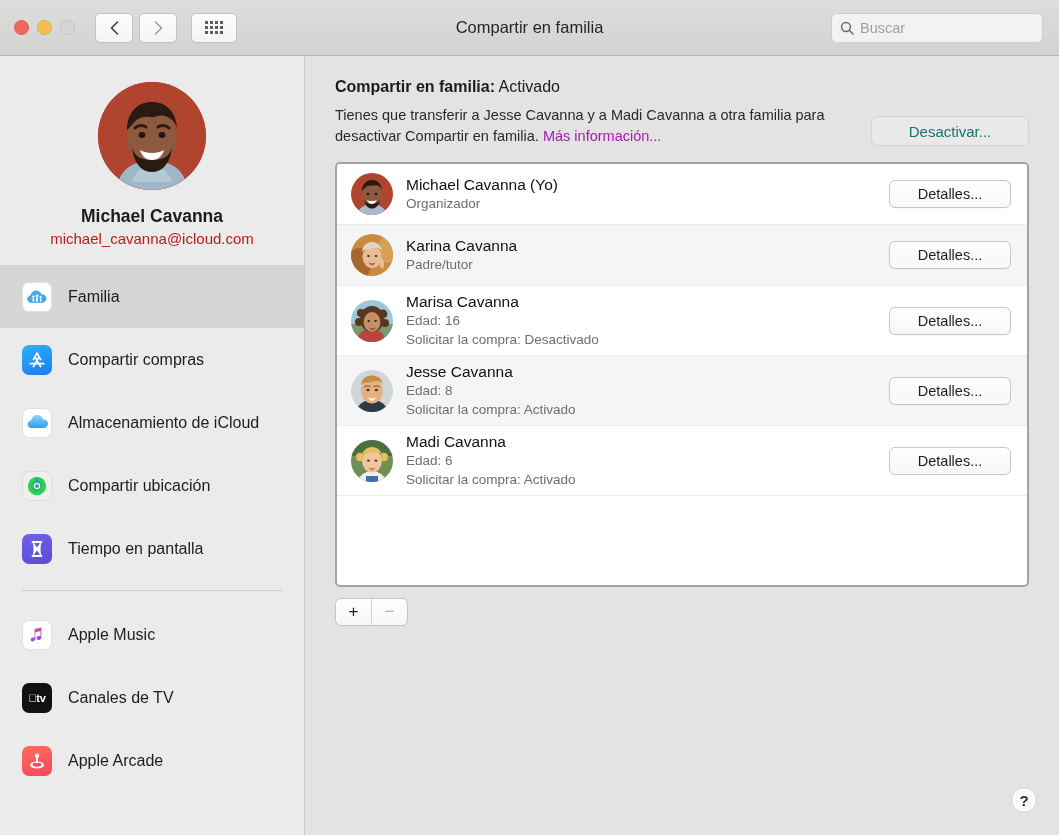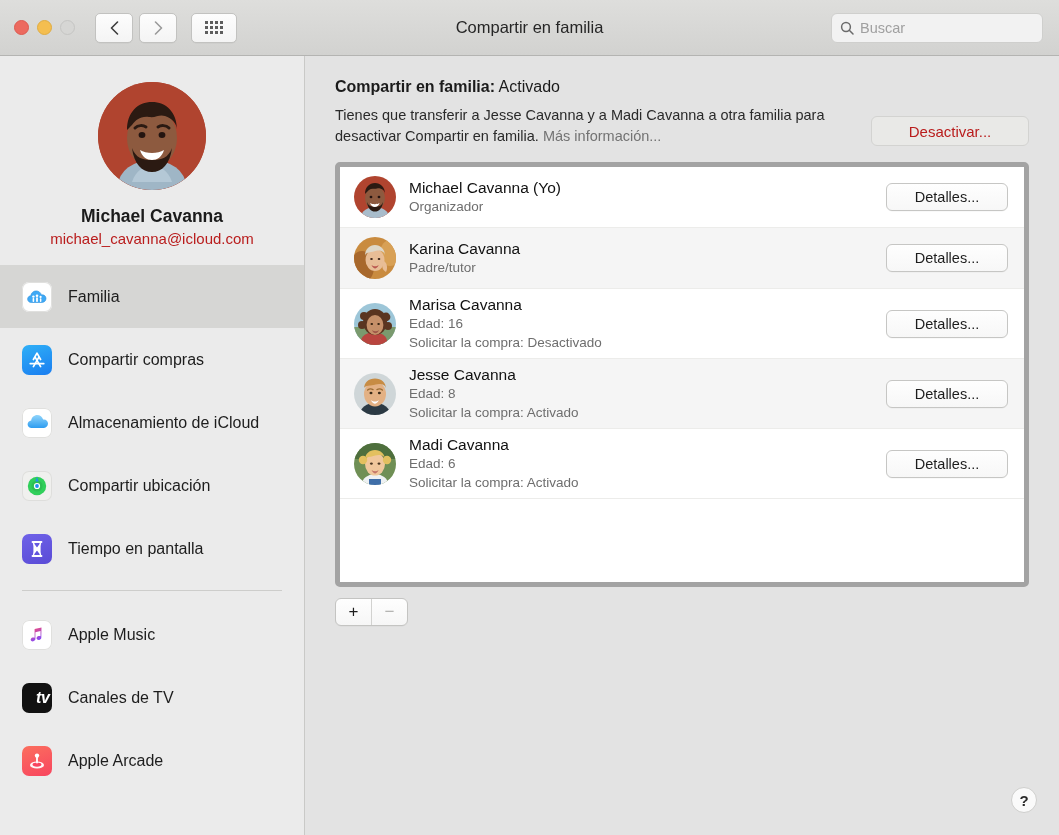--- a/index.html
+++ b/index.html
@@ -136,61 +136,61 @@
   
   .ic-family { background: #fff; box-shadow: inset 0 0 0 1px #e0e0de; }
   .ic-appstore { background: linear-gradient(160deg,#2fb0f7,#1a7df0); }
   .ic-icloud { background:#fff; box-shadow: inset 0 0 0 1px #e0e0de;}
   .ic-findmy { background: #f0f0ee; box-shadow: inset 0 0 0 1px #dededc; }
   .ic-screentime { background: linear-gradient(160deg,#6f62e8,#5a4bd6); }
   .ic-music { background:#fff; box-shadow: inset 0 0 0 1px #e0e0de;}
   .ic-tv { background: #111; }
   .ic-arcade { background: linear-gradient(160deg,#fb6f5e,#f8455f); }
 
-  .tvtext { color:#fff; font-size: 16px; font-weight: bold; letter-spacing:-0.3px;font-style:italic; }
+  .tvtext { color:#fff; font-size: 11px; font-weight: bold; letter-spacing:-0.3px; }
 
   
   .main {
     flex: 1 1 auto;
     position: relative;
     padding: 22px 30px 0 30px;
     display: flex; flex-direction: column;
     min-width: 0;
   }
   .main-head { display: flex; align-items: flex-end; }
   .head-left { flex: 1 1 auto; min-width: 0; }
   .status-line { font-size: 16px; color: #1b1b1b; }
   .status-line b { font-weight: bold; }
   .desc {
     margin-top: 9px;
     font-size: 14.5px; color: #2a2a2a;
     line-height: 1.42;
     max-width: 672px;
   }
-  .lnk { color: #737373; }
+  .lnk { color: #a21caf; }
 
   .btn-off {
     flex: 0 0 auto;
     margin-top: 1px;
     height: 30px; min-width: 158px;
     padding: 6px 12px;
     background: #e9e9e7;
     border: 1px solid #d3d3d1;
     border-radius: 6px;
-    color: #b91c1c;
+    color: #0f766e;
     font-size: 15px;
     font-family: "Liberation Sans", sans-serif;
     display: flex; align-items: center; justify-content: center;
   }
 
   .listbox {
     margin-top: 16px;
     height: 425px;
     background: #fff;
-    border: 5px solid #a3a3a3;
+    border: 2px solid #a3a3a3;
     border-radius: 5px;
     overflow: hidden;
   }
   .row {
     display: flex; align-items: center;
     padding: 0 16px 0 14px;
     border-bottom: 1px solid #ececea;
     background: #fff;
   }
   .row.alt { background: #f5f5f5; }

